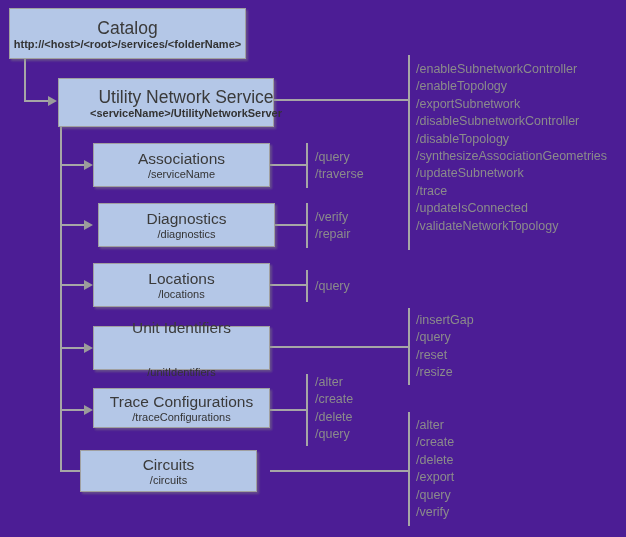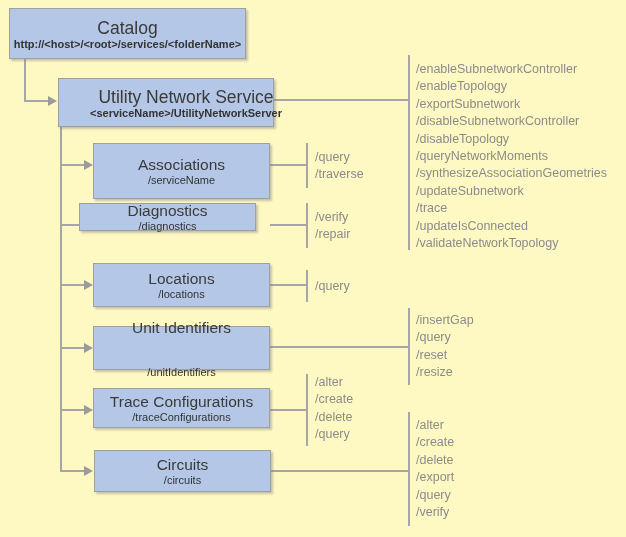--- a/index.html
+++ b/index.html
@@ -1,19 +1,19 @@
 <!DOCTYPE html>
 <html><head>
 <meta charset="utf-8">
 <style>
   html,body{margin:0;padding:0;background:#ffffff;}
   #canvas{
     position:relative;
     width:626px;height:537px;
-    background:#fef9c3;
+    background:#4c1d95;
     font-family:"Liberation Sans", sans-serif;
     overflow:hidden;
   }
   .node{
     position:absolute;
     background:#b4c7e7;
     border:1.4px solid #a0a0a0;
     box-shadow:1.5px 1.5px 2px rgba(130,130,130,0.45);
     display:flex;flex-direction:column;align-items:center;justify-content:center;
     box-sizing:border-box;
@@ -91,57 +91,56 @@
   <div class="node" style="left:9px;top:8px;width:237px;height:51px;">
     <div class="node-title lg">Catalog</div>
     <div class="node-subtitle b">http://&lt;host&gt;/&lt;root&gt;/services/&lt;folderName&gt;</div>
   </div>
 
   <div class="node" style="left:58px;top:78px;width:216px;height:49px;padding-left:40px;">
     <div class="node-title lg">Utility Network Service</div>
     <div class="node-subtitle b">&lt;serviceName&gt;/UtilityNetworkServer</div>
   </div>
 
-  <div class="node" style="left:93px;top:143px;width:177px;height:56px;">
+  <div class="node" style="left:93px;top:143px;width:177px;height:44px;">
     <div class="node-title">Associations</div>
     <div class="node-subtitle">/serviceName</div>
   </div>
 
-  <div class="node" style="left:79px;top:203px;width:177px;height:28px;">
+  <div class="node" style="left:98px;top:203px;width:177px;height:44px;">
     <div class="node-title">Diagnostics</div>
     <div class="node-subtitle">/diagnostics</div>
   </div>
 
   <div class="node" style="left:93px;top:263px;width:177px;height:44px;">
     <div class="node-title">Locations</div>
     <div class="node-subtitle">/locations</div>
   </div>
 
   <div class="node" style="left:93px;top:326px;width:177px;height:44px;gap:29px;">
     <div class="node-title">Unit Identifiers</div>
     <div class="node-subtitle">/unitIdentifiers</div>
   </div>
 
   <div class="node" style="left:93px;top:388px;width:177px;height:40px;">
     <div class="node-title">Trace Configurations</div>
     <div class="node-subtitle">/traceConfigurations</div>
   </div>
 
-  <div class="node" style="left:94px;top:450px;width:177px;height:42px;">
+  <div class="node" style="left:80px;top:450px;width:177px;height:42px;">
     <div class="node-title">Circuits</div>
     <div class="node-subtitle">/circuits</div>
   </div>
 
   <div class="ops" style="left:416px;top:61px;">
       <div class="op-line">/enableSubnetworkController</div>
       <div class="op-line">/enableTopology</div>
       <div class="op-line">/exportSubnetwork</div>
       <div class="op-line">/disableSubnetworkController</div>
       <div class="op-line">/disableTopology</div>
-      <div class="op-line">/queryNetworkMoments</div>
       <div class="op-line">/synthesizeAssociationGeometries</div>
       <div class="op-line">/updateSubnetwork</div>
       <div class="op-line">/trace</div>
       <div class="op-line">/updateIsConnected</div>
       <div class="op-line">/validateNetworkTopology</div>
     </div>
 
   <div class="ops" style="left:315px;top:149px;">
       <div class="op-line">/query</div>
       <div class="op-line">/traverse</div>

